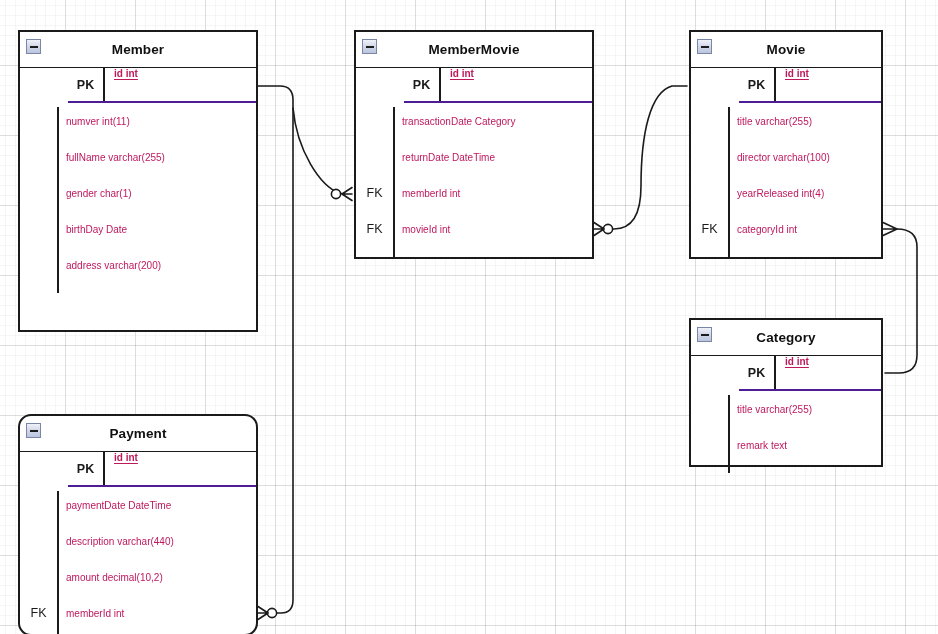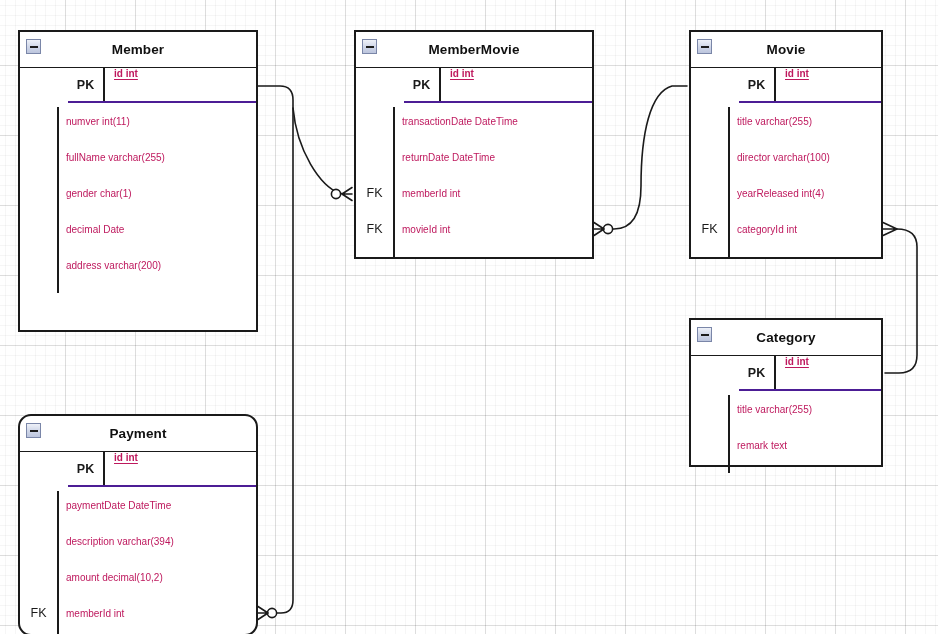--- a/index.html
+++ b/index.html
@@ -143,21 +143,21 @@
       <div class="attr-row">
         <div class="key-col"></div>
         <div class="name-col">fullName varchar(255)</div>
       </div>
       <div class="attr-row">
         <div class="key-col"></div>
         <div class="name-col">gender char(1)</div>
       </div>
       <div class="attr-row">
         <div class="key-col"></div>
-        <div class="name-col">decimal Date</div>
+        <div class="name-col">birthDay Date</div>
       </div>
       <div class="attr-row">
         <div class="key-col"></div>
         <div class="name-col">address varchar(200)</div>
       </div>
     </div>
   </div>
 
   <div class="entity" style="left:354px;top:14px;width:240px;height:229px;">
     <div class="ent-header">
@@ -166,21 +166,21 @@
         </div>
       <span class="ent-title">MemberMovie</span>
     </div>
     <div class="pk-row">
       <div class="key-col">PK</div>
       <div class="name-col">id int</div>
     </div>
     <div class="attr-rows">
       <div class="attr-row">
         <div class="key-col"></div>
-        <div class="name-col">transactionDate DateTime</div>
+        <div class="name-col">transactionDate Category</div>
       </div>
       <div class="attr-row">
         <div class="key-col"></div>
         <div class="name-col">returnDate DateTime</div>
       </div>
       <div class="attr-row">
         <div class="key-col">FK</div>
         <div class="name-col">memberId int</div>
       </div>
       <div class="attr-row">
@@ -255,21 +255,21 @@
       <div class="key-col">PK</div>
       <div class="name-col">id int</div>
     </div>
     <div class="attr-rows">
       <div class="attr-row">
         <div class="key-col"></div>
         <div class="name-col">paymentDate DateTime</div>
       </div>
       <div class="attr-row">
         <div class="key-col"></div>
-        <div class="name-col">description varchar(394)</div>
+        <div class="name-col">description varchar(440)</div>
       </div>
       <div class="attr-row">
         <div class="key-col"></div>
         <div class="name-col">amount decimal(10,2)</div>
       </div>
       <div class="attr-row">
         <div class="key-col">FK</div>
         <div class="name-col">memberId int</div>
       </div>
     </div>

